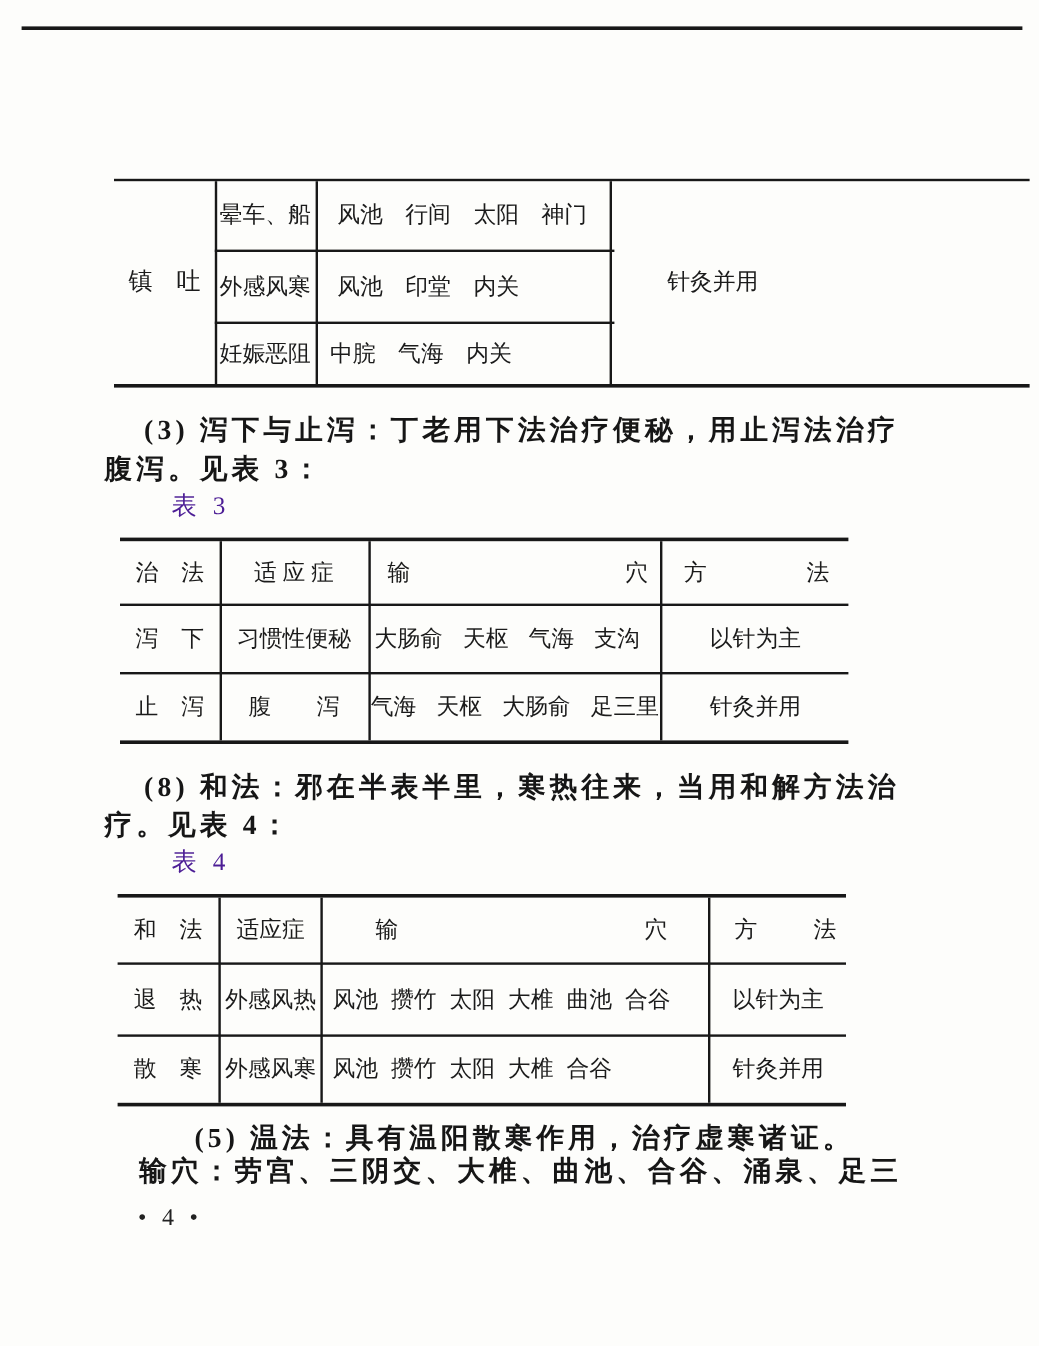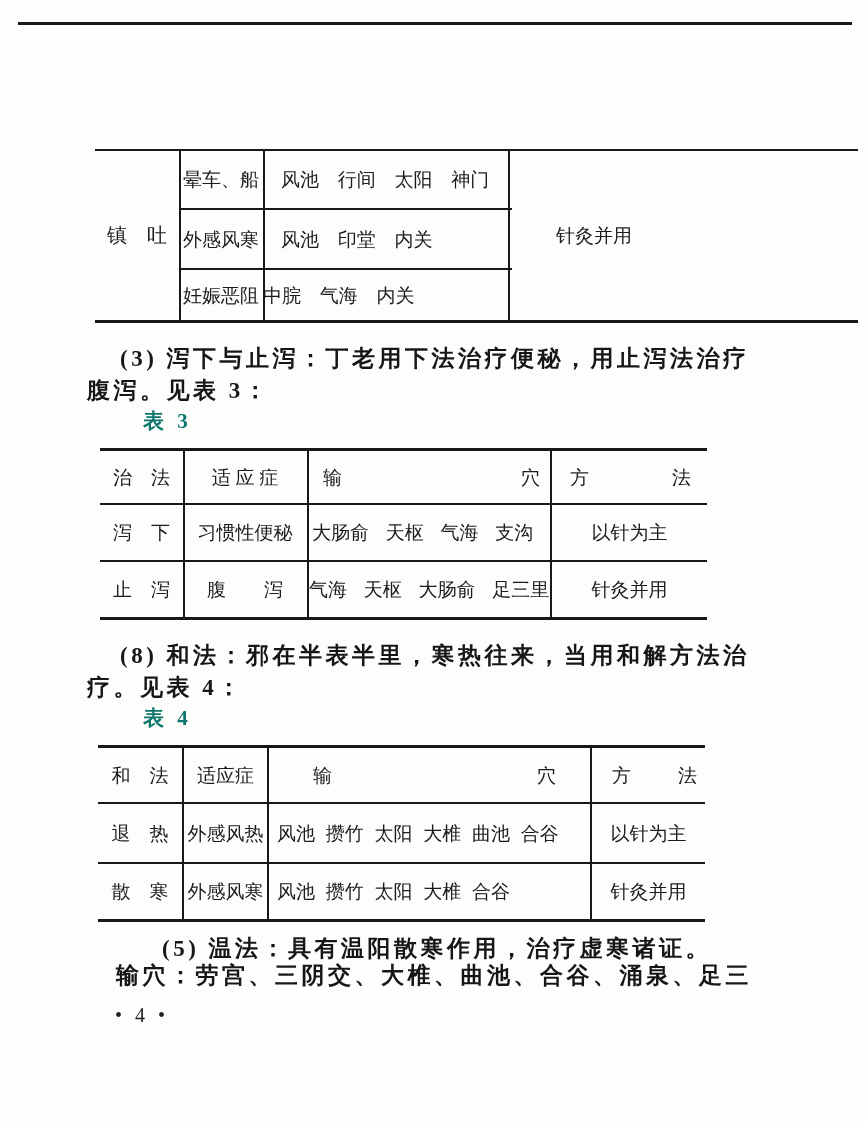--- a/index.html
+++ b/index.html
@@ -19,22 +19,22 @@
   .center{justify-content:center;}
   .between{justify-content:space-between;}
   .points{word-spacing:12px;}
   .points-wide{word-spacing:14px;}
   .points-tight{word-spacing:6px;}
   .para{
     position:absolute;font-size:23px;font-weight:bold;
     letter-spacing:3.5px;line-height:1;white-space:pre;color:#161616;
   }
   .tlabel{
-    position:absolute;font-size:21px;font-weight:bold;
-    letter-spacing:4px;line-height:1;white-space:pre;color:#0f766e;
+    position:absolute;font-size:21px;font-weight:normal;
+    letter-spacing:4px;line-height:1;white-space:pre;color:#4c1d95;
   }
   .footer{
     position:absolute;font-size:20px;letter-spacing:4px;
     line-height:1;white-space:pre;color:#222;
   }
 </style>
 </head>
 <body>
 
 <div class="page">
@@ -52,21 +52,21 @@
 
     <div class="cell center" style="left:0;top:2px;width:84px;height:168px;font-size:20px;">镇　吐</div>
 
     <div class="cell center" style="left:86px;top:2px;width:80px;height:57px;">晕车、船</div>
     <div class="cell points-wide" style="left:170px;top:2px;width:243px;height:57px;padding-left:16px;">风池 行间 太阳 神门</div>
 
     <div class="cell center" style="left:86px;top:61px;width:80px;height:58px;">外感风寒</div>
     <div class="cell center" style="left:86px;top:121px;width:80px;height:50px;">妊娠恶阻</div>
 
     <div class="cell points-wide" style="left:170px;top:61px;width:243px;height:58px;padding-left:16px;">风池 印堂 内关</div>
-    <div class="cell points-wide" style="left:152px;top:121px;width:243px;height:50px;padding-left:16px;">中脘 气海 内关</div>
+    <div class="cell points-wide" style="left:164px;top:121px;width:243px;height:50px;padding-left:16px;">中脘 气海 内关</div>
 
     <div class="cell" style="left:417px;top:2px;width:340px;height:168px;padding-left:44px;">针灸并用</div>
   </div>
 
   <div class="para" style="left:120px;top:347px;">(3) 泻下与止泻：丁老用下法治疗便秘，用止泻法治疗</div>
   <div class="para" style="left:87px;top:379px;">腹泻。见表 3：</div>
   <div class="tlabel" style="left:143px;top:411px;">表 3</div>
 
   <div class="tbl" style="left:100px;top:448px;width:607px;height:172px;">
     <div class="line" style="left:0;top:0;width:607px;height:3px;"></div>

